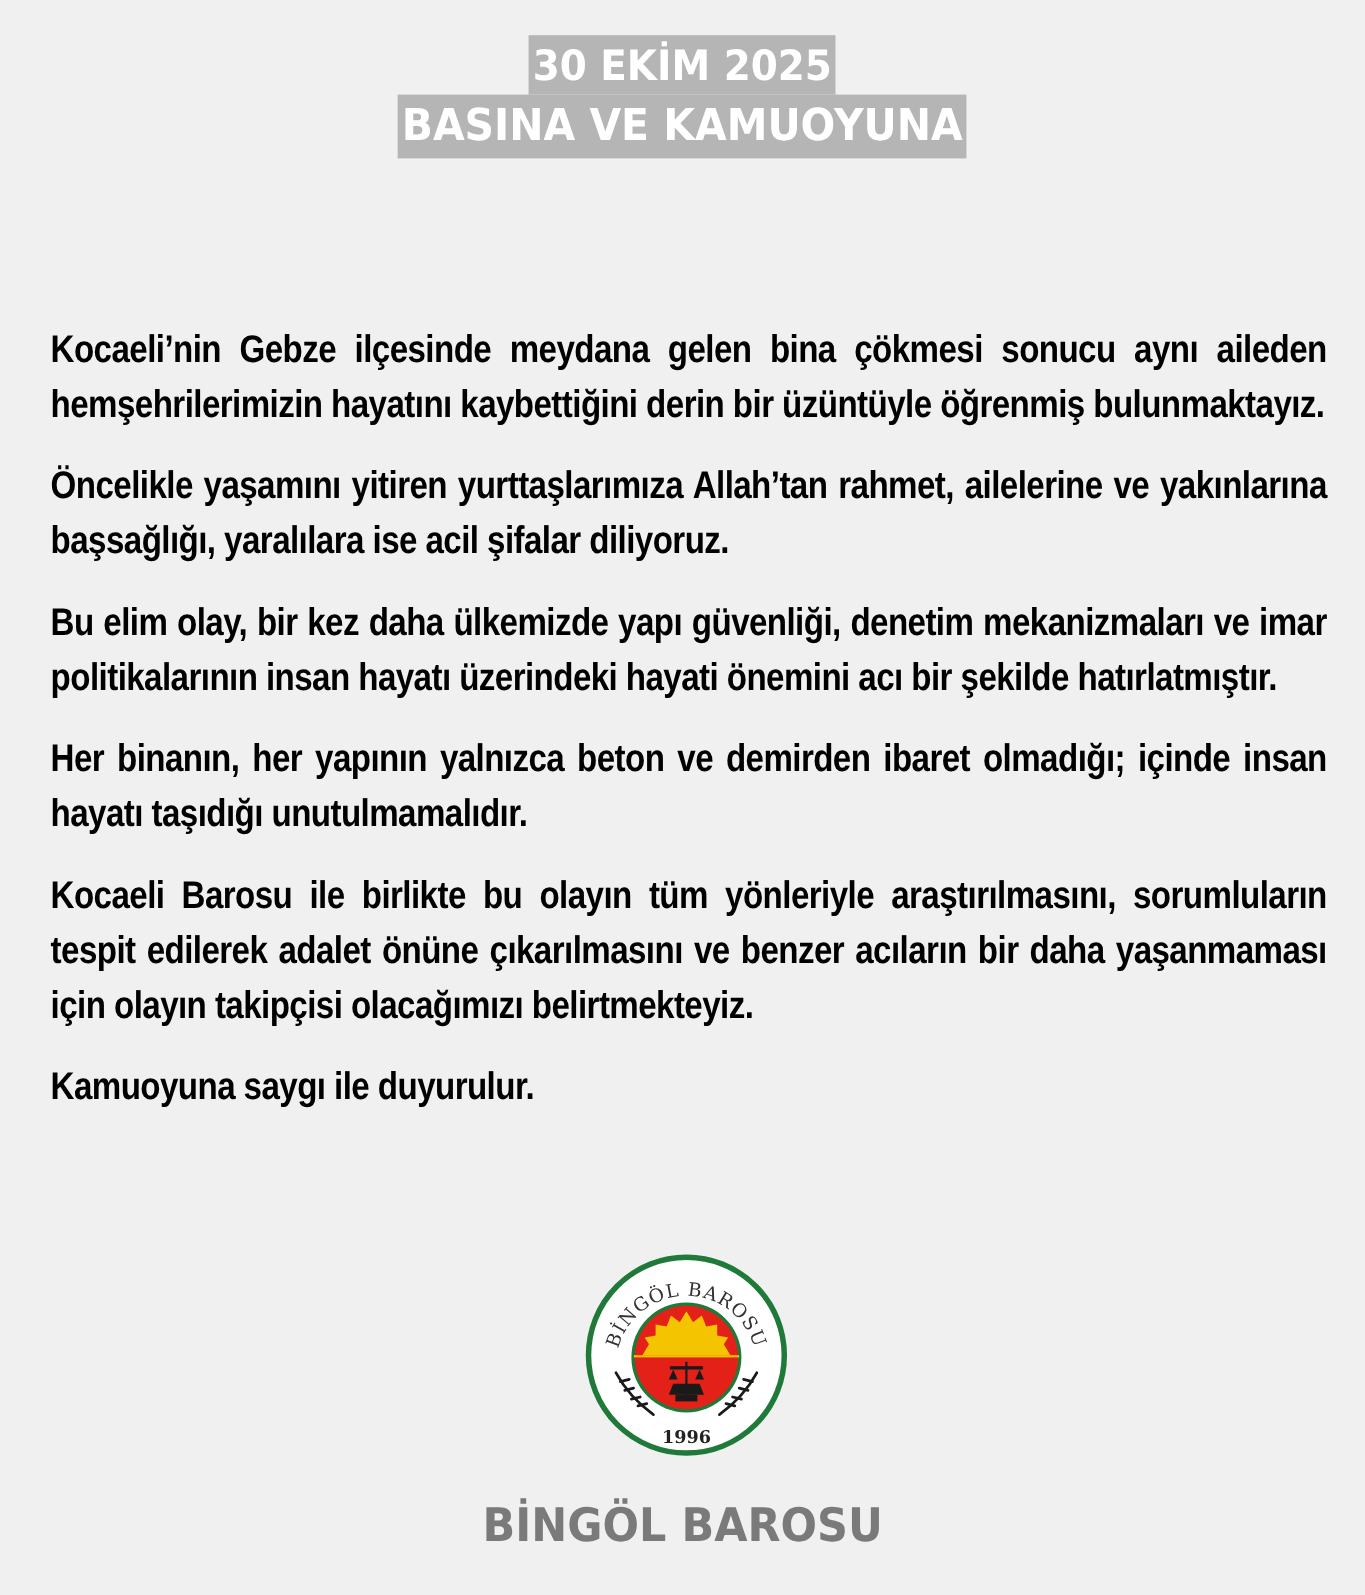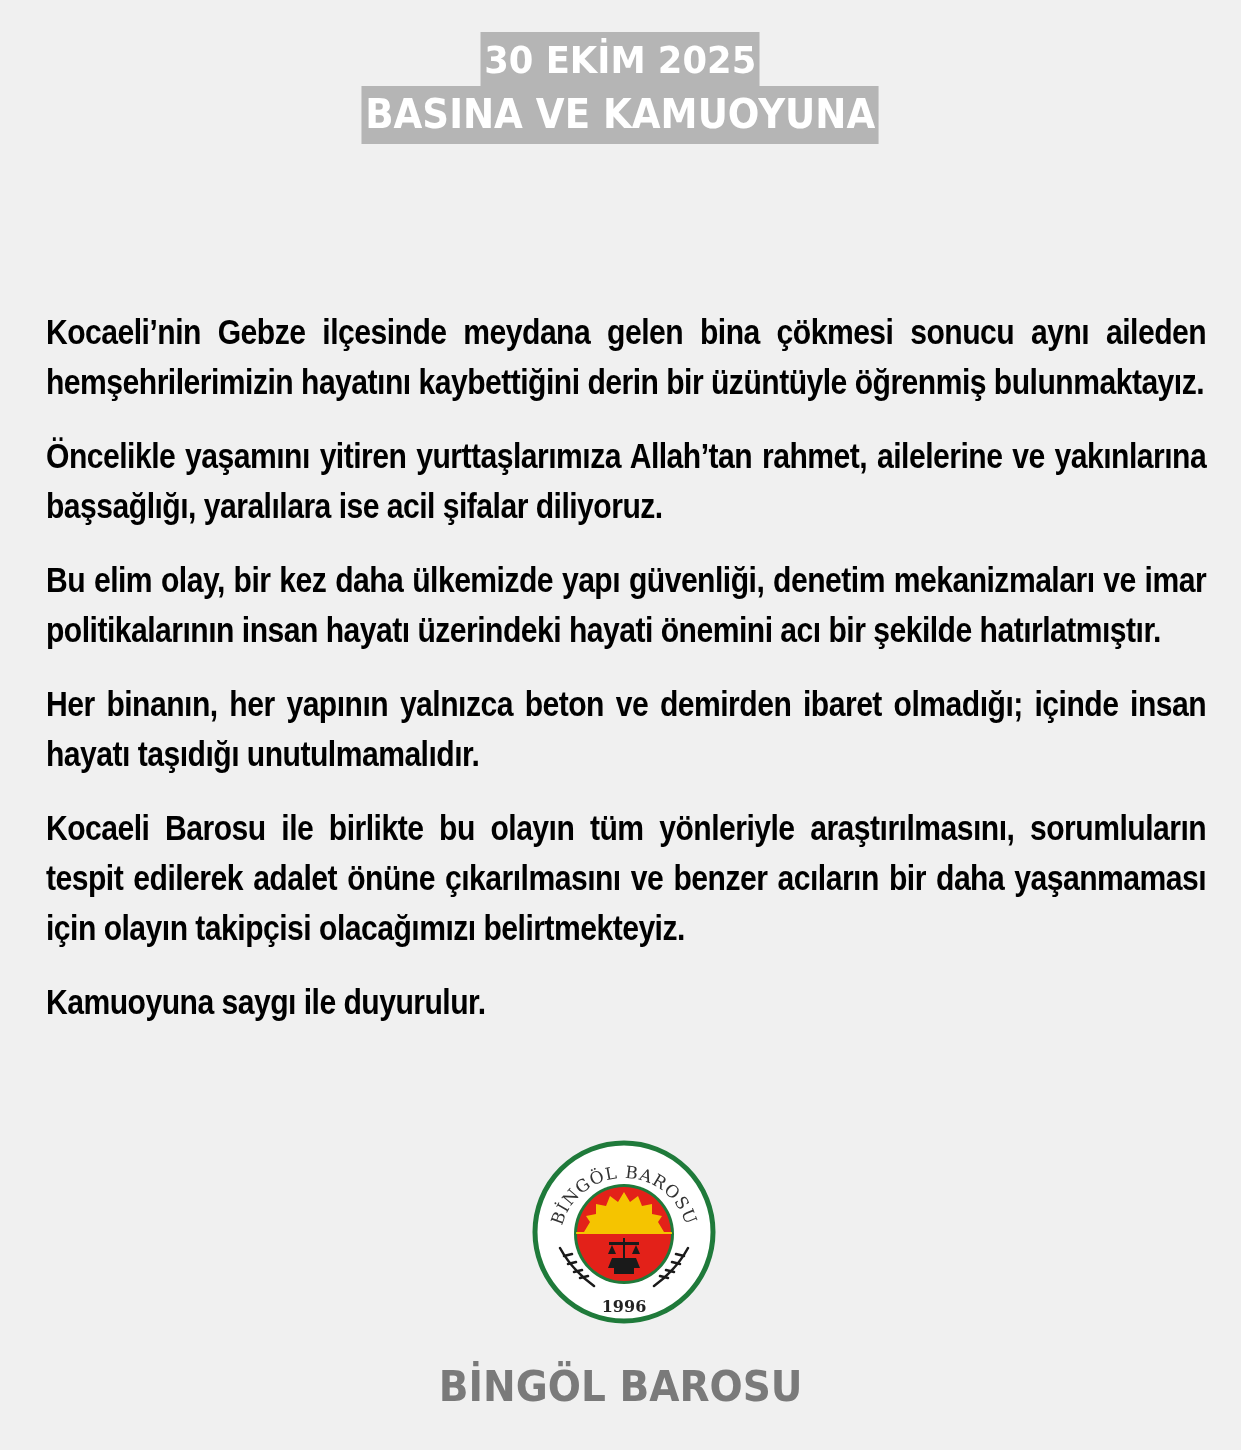--- a/index.html
+++ b/index.html
@@ -8,21 +8,21 @@
 
   .header { position: absolute; top: 32px; left: 0; width: 1241px; display: flex; flex-direction: column; align-items: center; }
   .hdr-line {
     background: #b5b5b5; color: #ffffff;
     font-family: "DejaVu Sans", sans-serif; font-weight: bold;
     letter-spacing: 0px; line-height: 1;
   }
   .hdr-date { font-size: 38px; padding: 9px 4px 7px 4px; transform: scaleX(0.93); transform-origin: center; }
   .hdr-title { font-size: 40px; padding: 8px 4px 10px 4px; transform: scaleX(0.93); transform-origin: center; }
 
-  .content { position: absolute; top: 307px; left: 46px; width: 1160px; }
+  .content { position: absolute; top: 293px; left: 46px; width: 1160px; }
   .para {
     font-family: "Liberation Sans", sans-serif; font-weight: bold;
     font-size: 35px; line-height: 50px; text-align: justify;
     margin-bottom: 24px; letter-spacing: -0.6px;
     transform: scaleX(0.86); transform-origin: left top; width: 1349px;
   }
   .para.last { text-align: left; }
 
   .logo { position: absolute; left: 530px; top: 1138px; width: 188px; height: 188px; }
 

